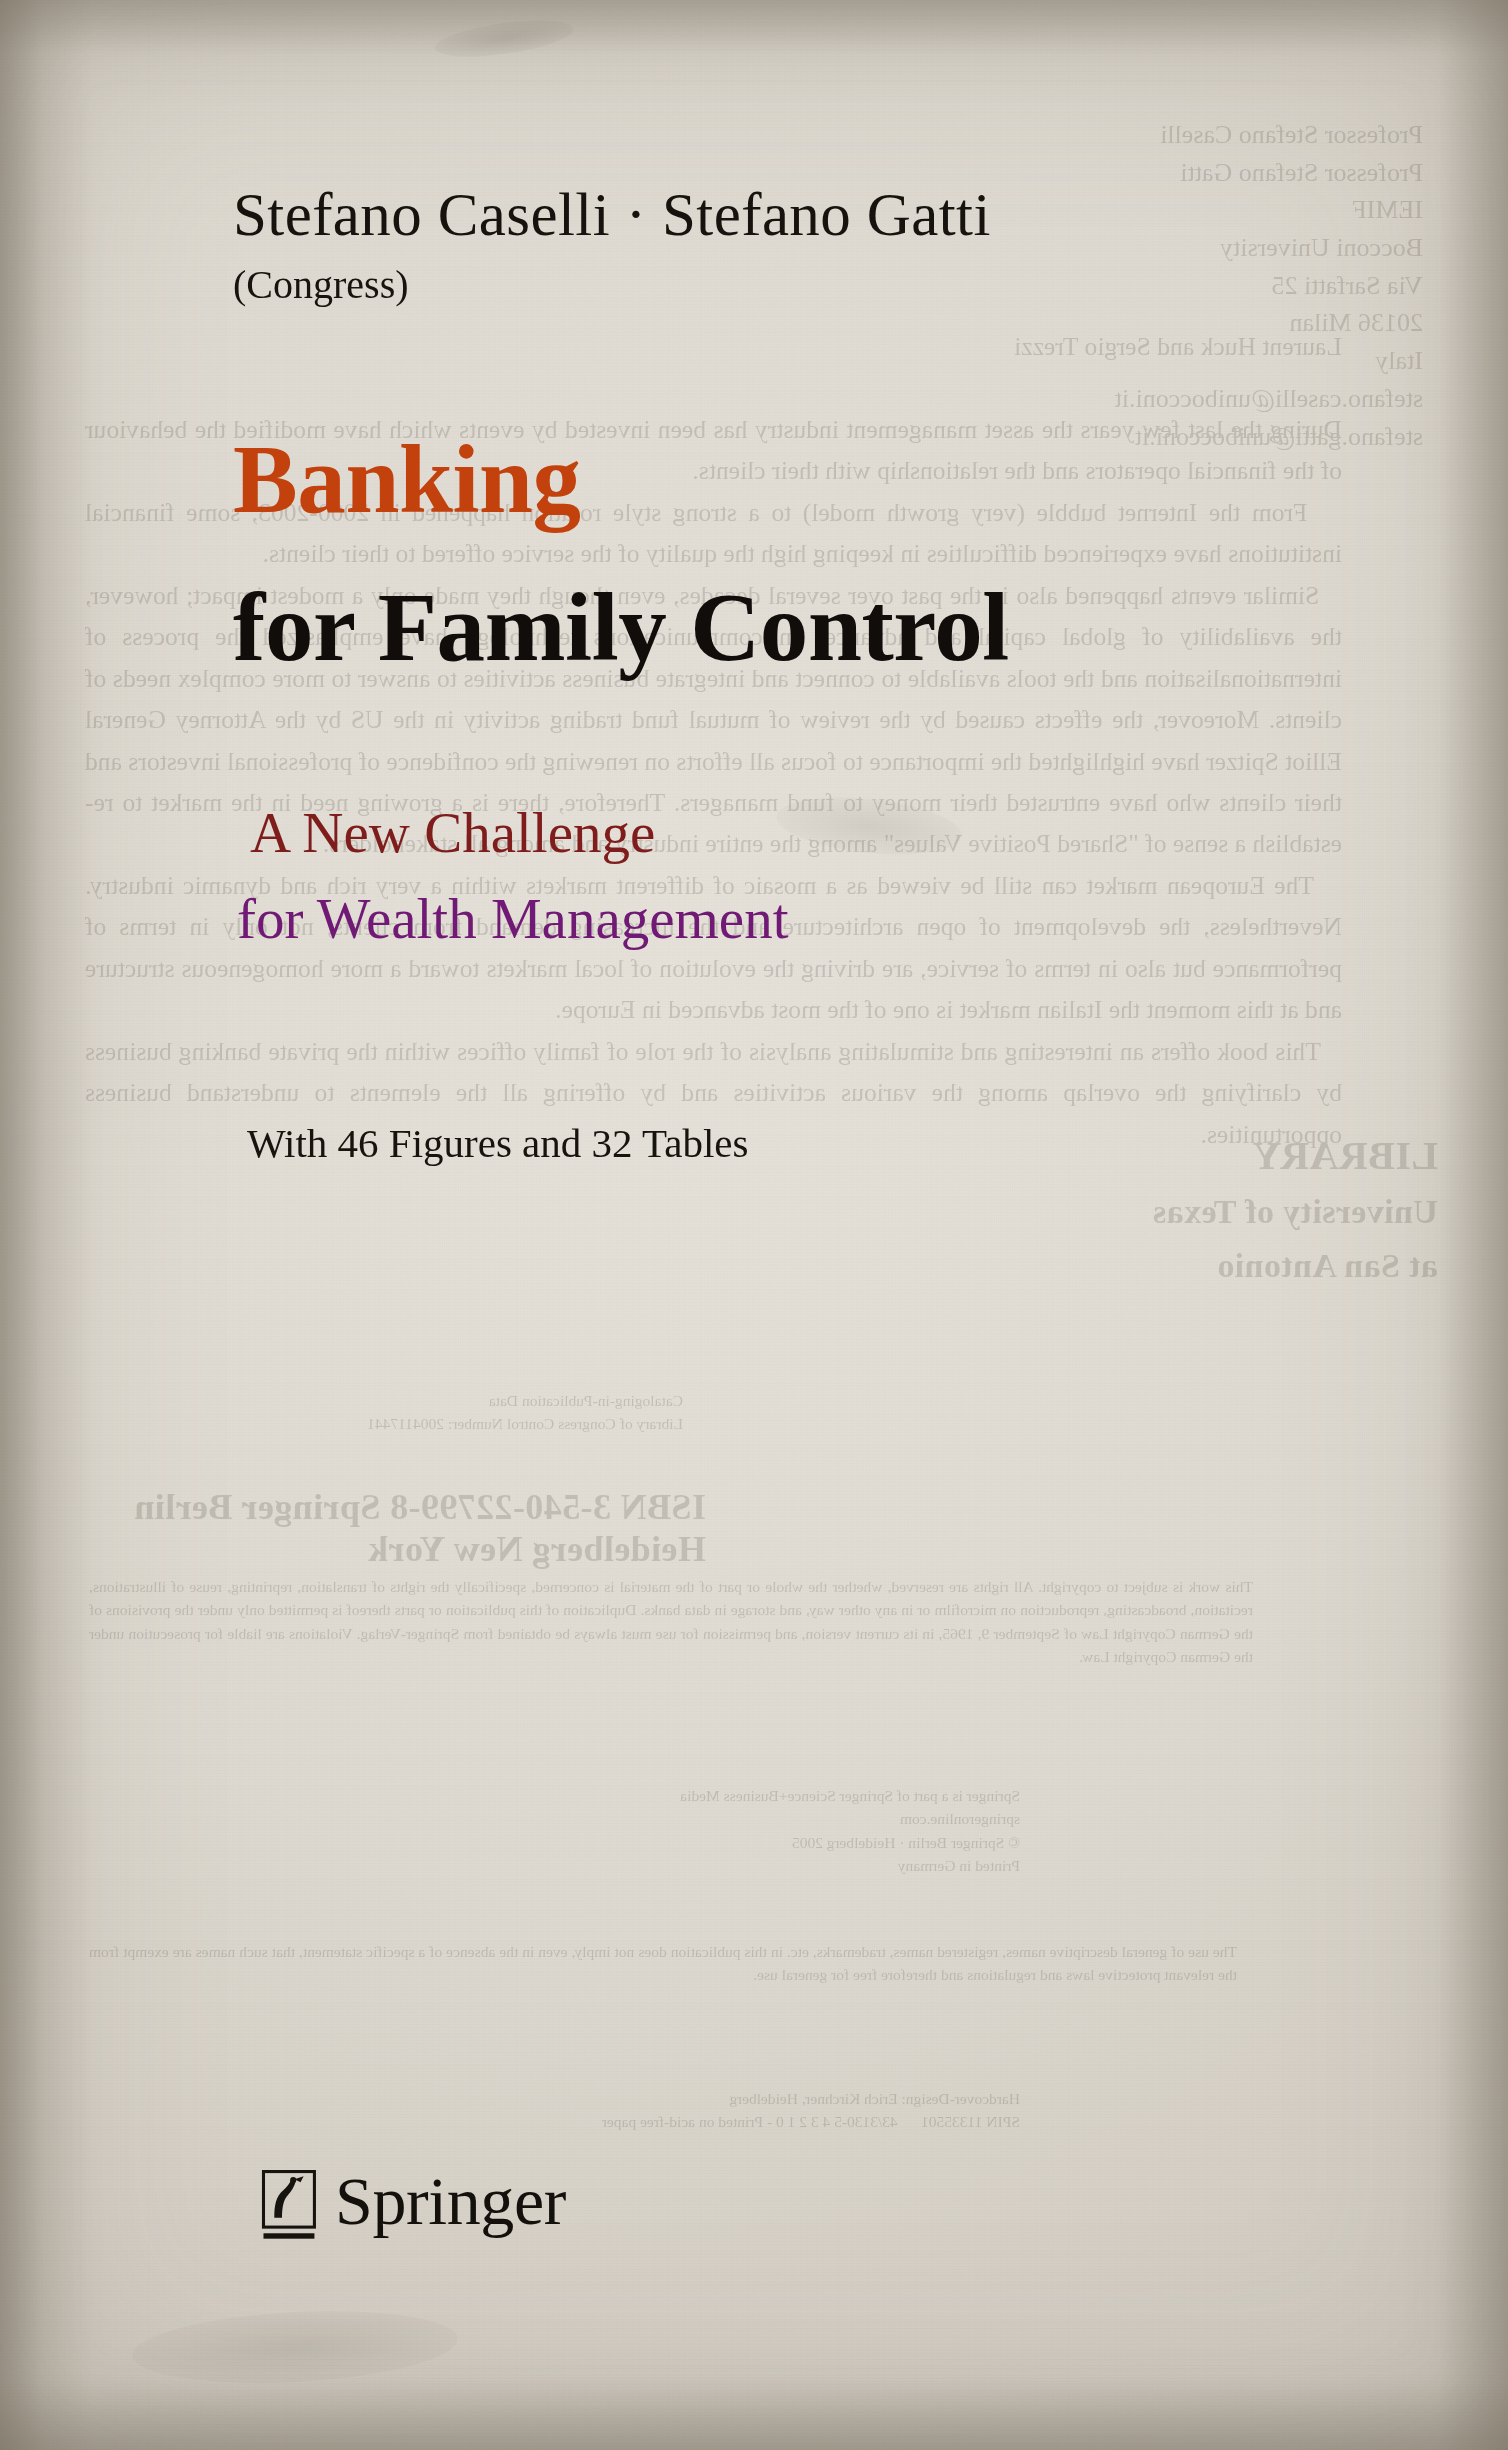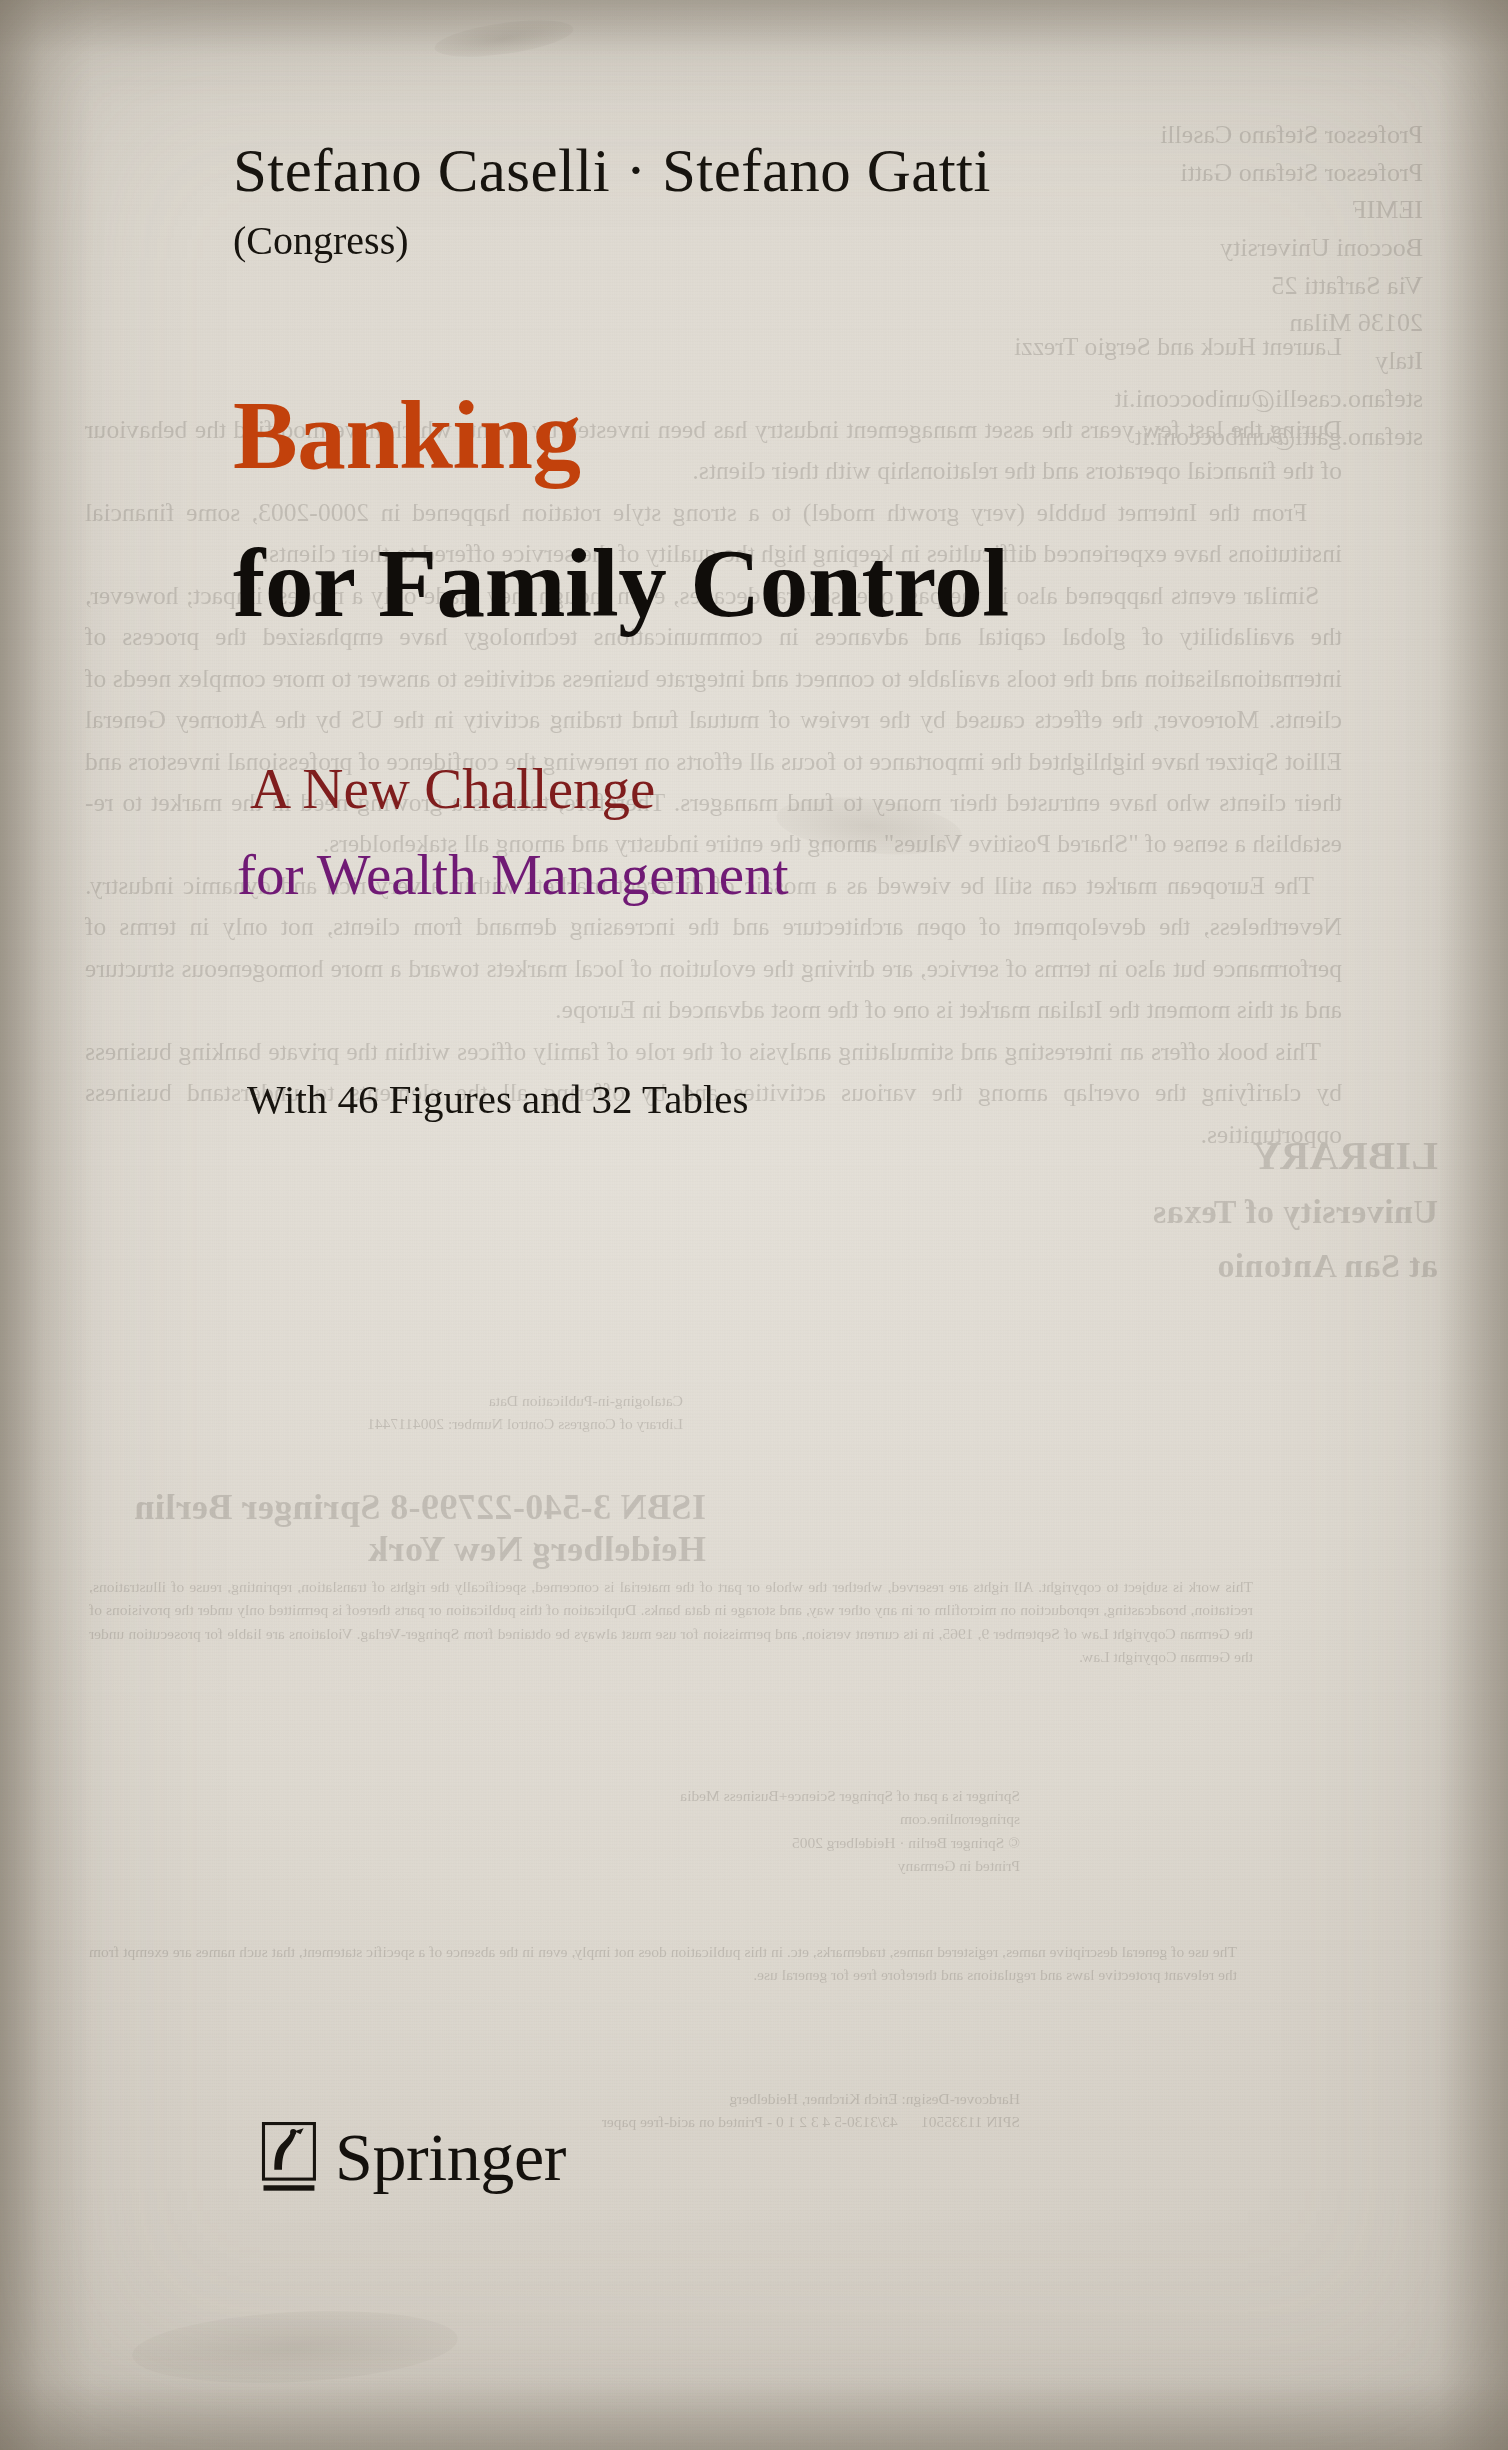--- a/index.html
+++ b/index.html
@@ -100,20 +100,21 @@
     font-size: 36px;
     font-weight: 700;
     letter-spacing: 0.4px;
   }
 
   
   .content {
     position: absolute;
     inset: 0;
     color: #1b1814;
+    margin-top: 44px;
   }
   .authors {
     position: absolute;
     left: 233px;
     top: 136px;
     font-size: 61px;
     letter-spacing: 0.4px;
     white-space: nowrap;
     color: #17140f;
   }
@@ -161,21 +162,21 @@
     left: 247px;
     top: 1075px;
     font-size: 41px;
     color: #17140f;
   }
   .publisher {
     position: absolute;
     left: 260px;
     top: 2118px;
     display: flex;
-    align-items: center;
+    align-items: flex-end;
     gap: 14px;
   }
   .publisher-name {
     font-size: 68px;
     letter-spacing: -0.4px;
     color: #14110d;
   }
   .springer-mark {
     width: 61px;
     height: 71px;

